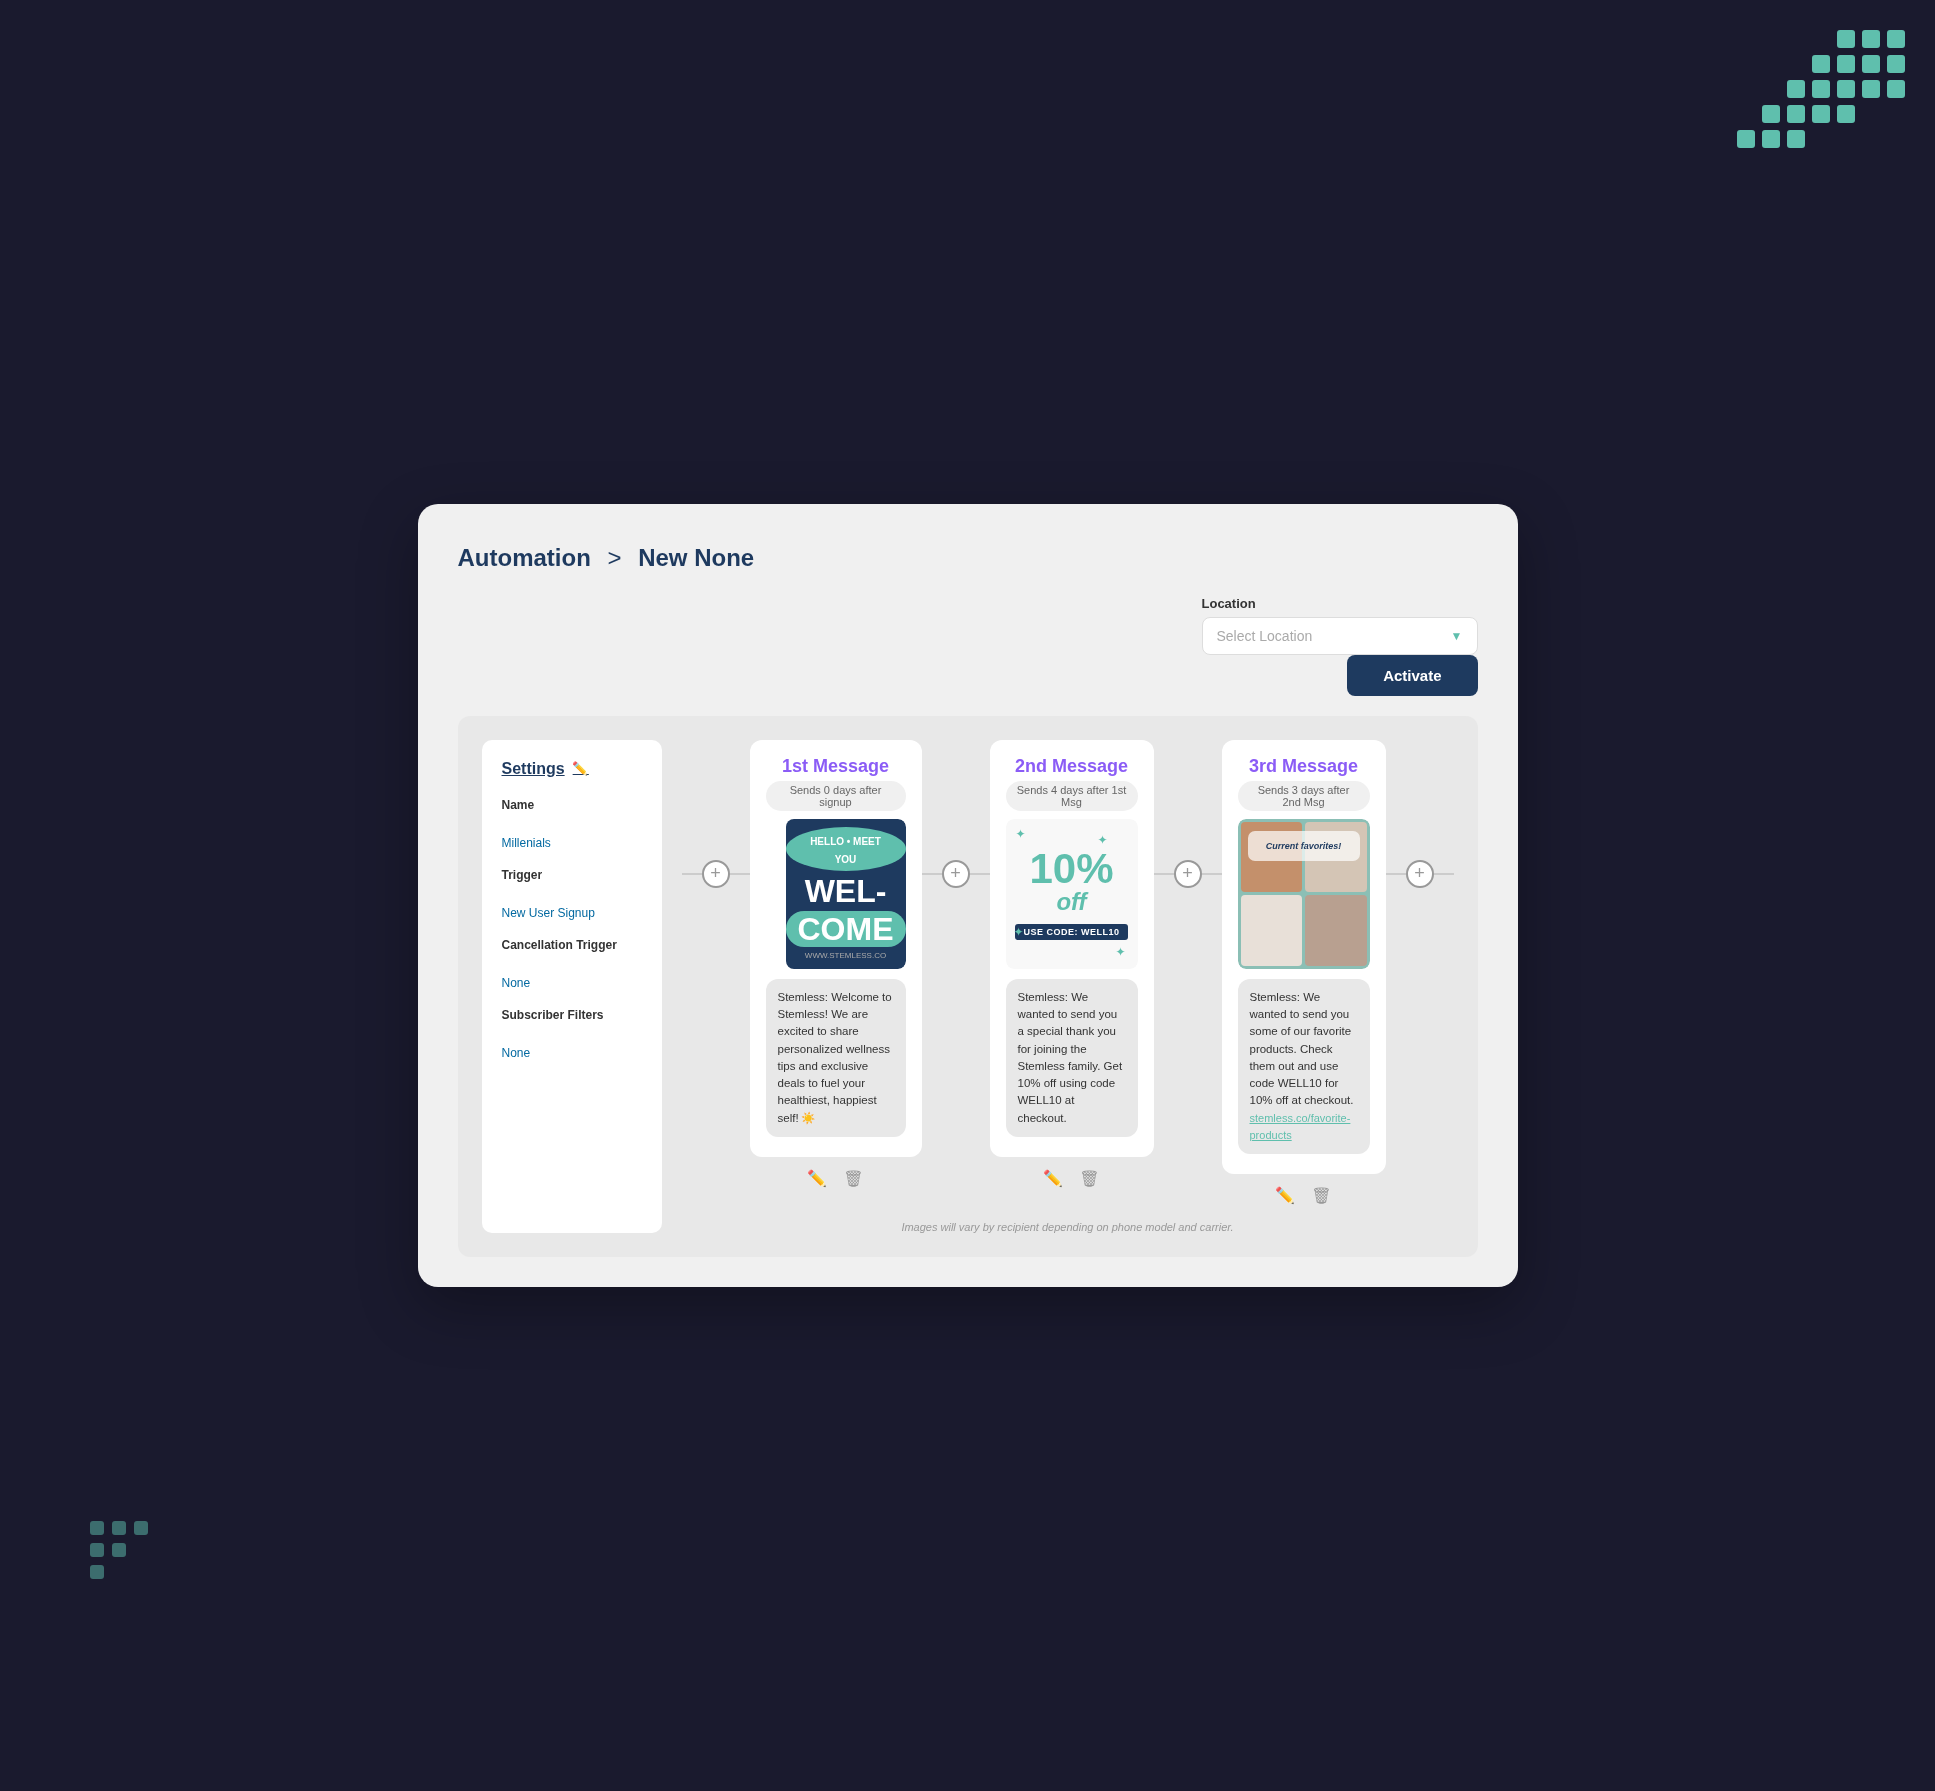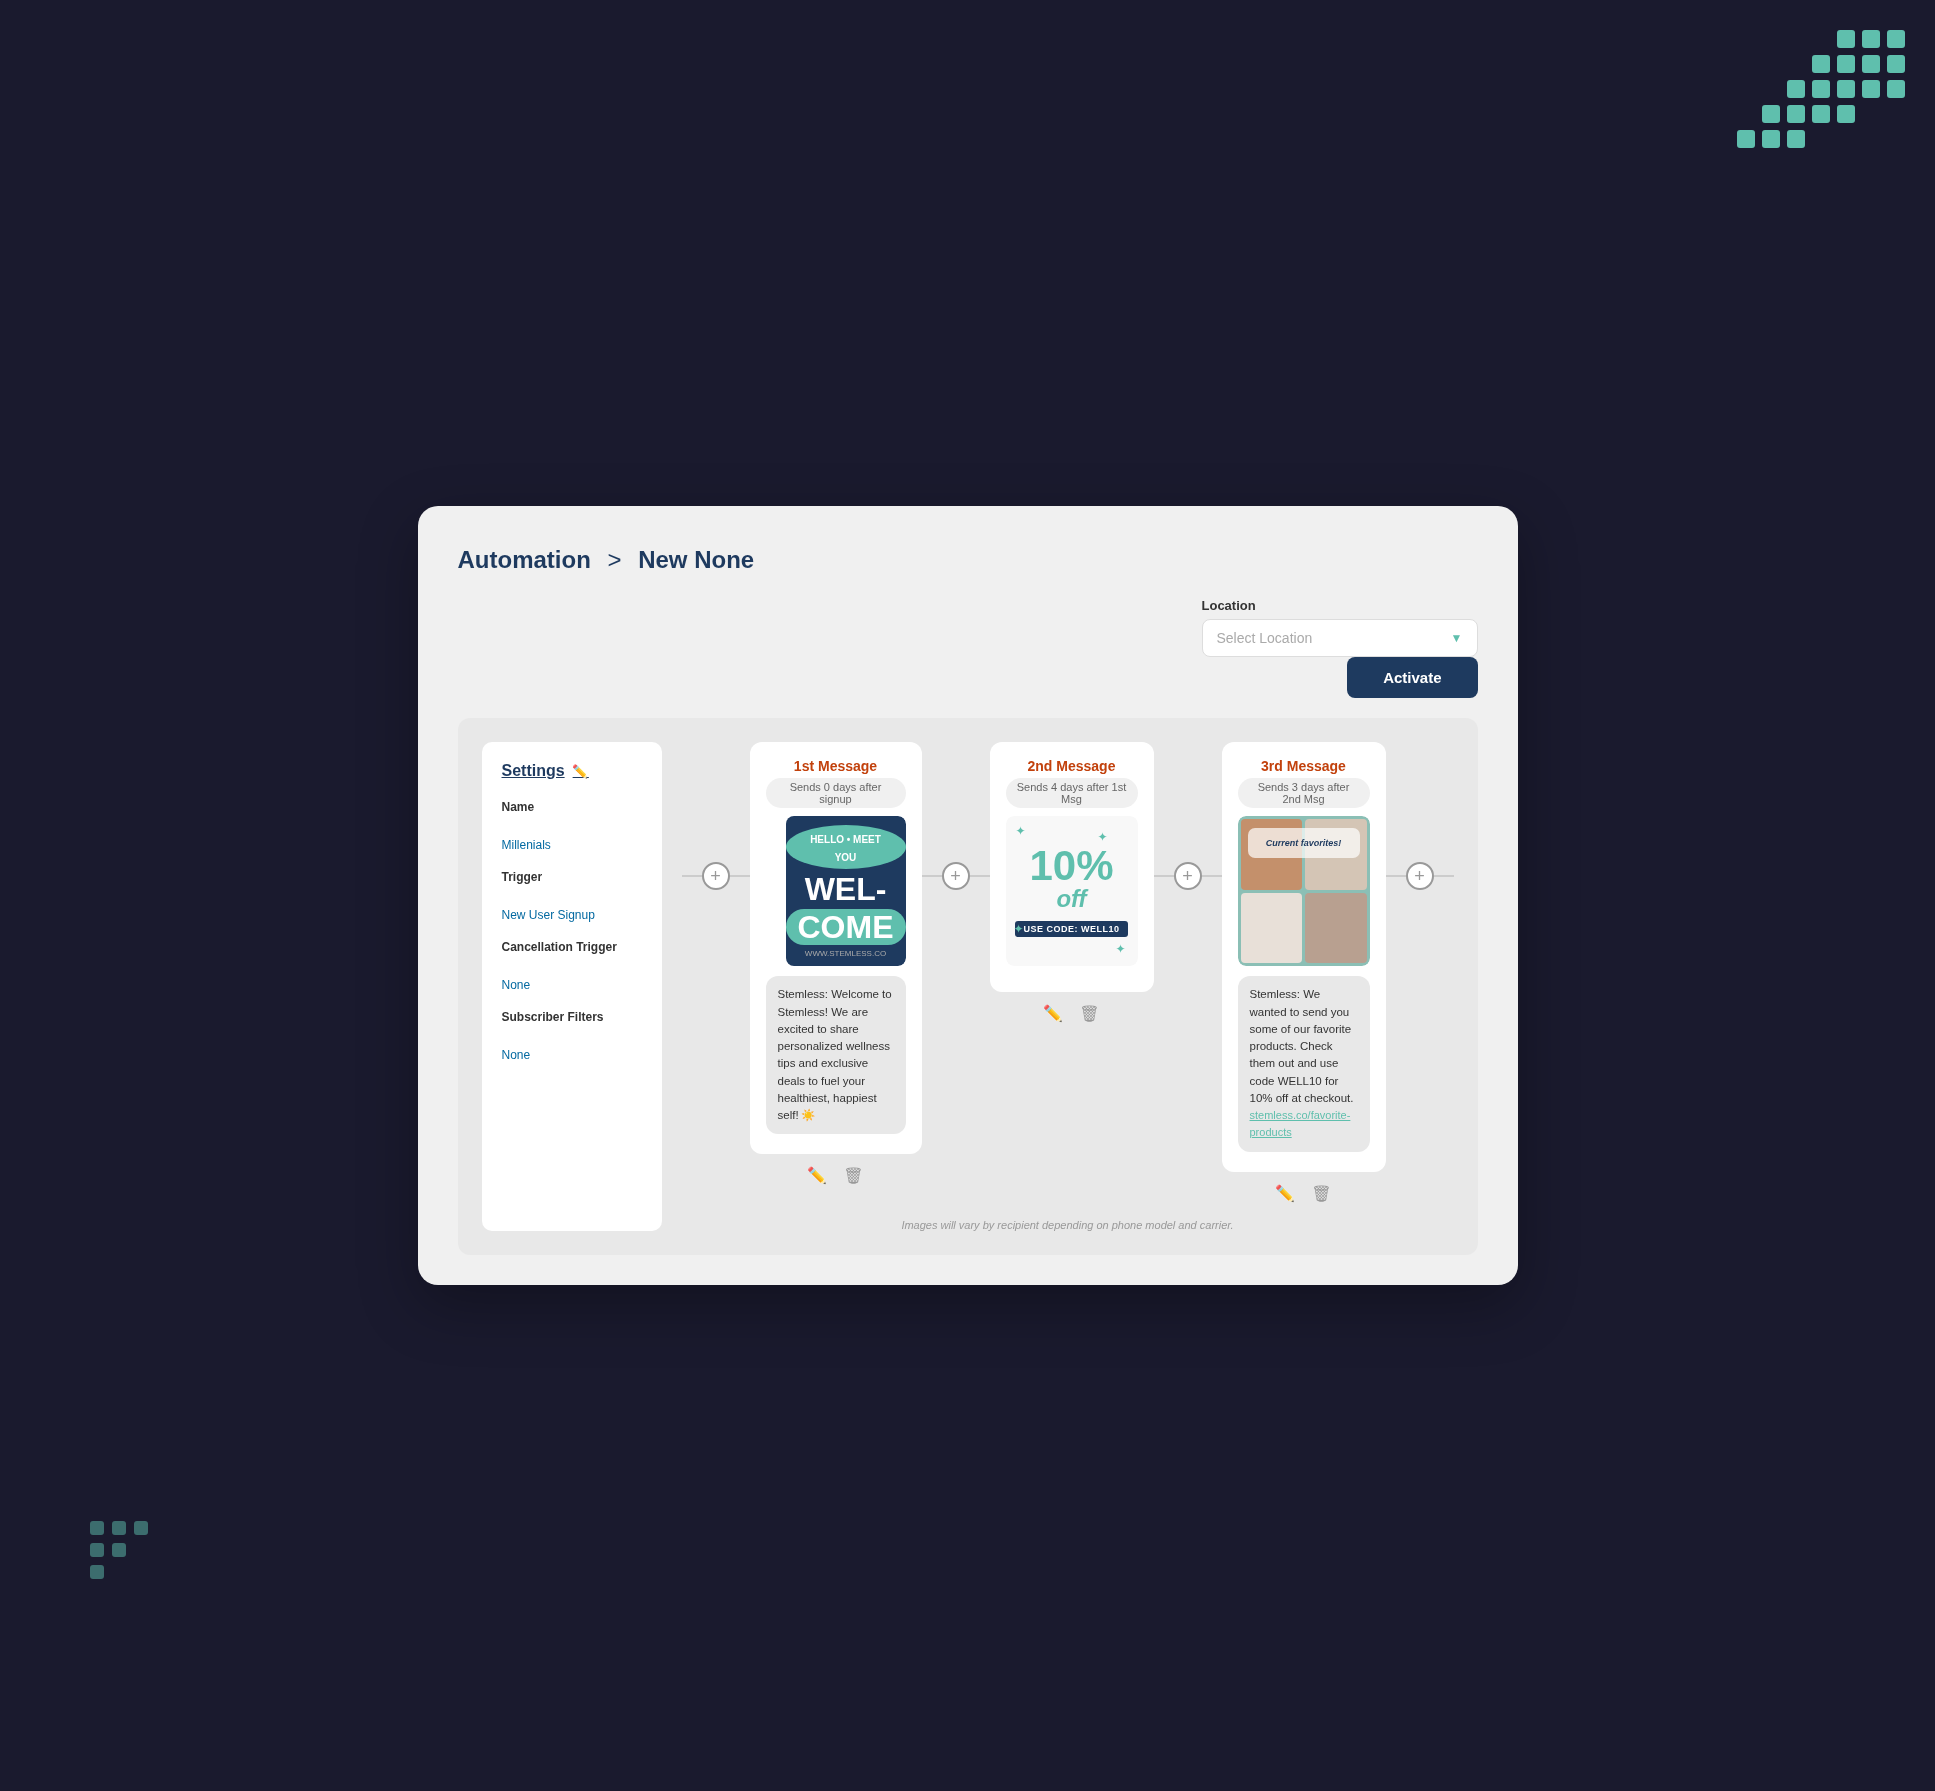--- a/index.html
+++ b/index.html
@@ -212,23 +212,23 @@
       padding: 16px;
       width: 100%;
       position: relative;
     }
 
     .message-header {
       text-align: center;
       margin-bottom: 8px;
     }
     .message-title {
-      font-size: 14px;
+      font-size: 18px;
       font-weight: 700;
-      color: #c2410c;
+      color: #8b5cf6;
       margin-bottom: 4px;
     }
     .message-subtitle {
       display: inline-block;
       background: #f0f0f0;
       border-radius: 20px;
       padding: 3px 10px;
       font-size: 11px;
       color: #666;
     }
@@ -511,20 +511,21 @@
               <div class="discount-img">
                 <span class="sparkle" style="top:8px;left:10px;">✦</span>
                 <span class="sparkle" style="top:14px;right:30px;">✦</span>
                 <span class="sparkle" style="bottom:30px;left:8px;">✦</span>
                 <span class="sparkle" style="bottom:10px;right:12px;">✦</span>
                 <div class="discount-text">10%</div>
                 <div class="discount-off">off</div>
                 <div class="use-code-badge">USE CODE: WELL10</div>
               </div>
             </div>
+            <div class="msg-bubble">Stemless: We wanted to send you a special thank you for joining the Stemless family. Get 10% off using code WELL10 at checkout.</div>
           </div>
           <div class="message-actions">
             <span class="action-icon">✏️</span>
             <span class="action-icon">🗑</span>
           </div>
         </div>
 
         <div class="message-connector">
           <div class="connector-line"></div>
           <div class="connector-circle">+</div>

